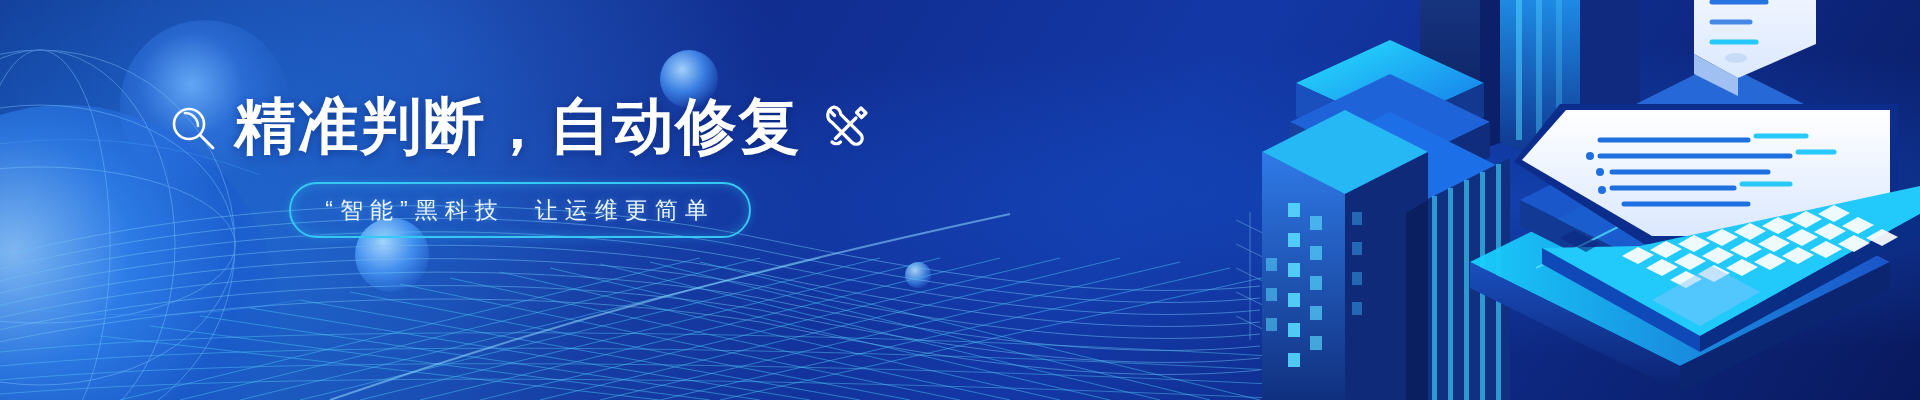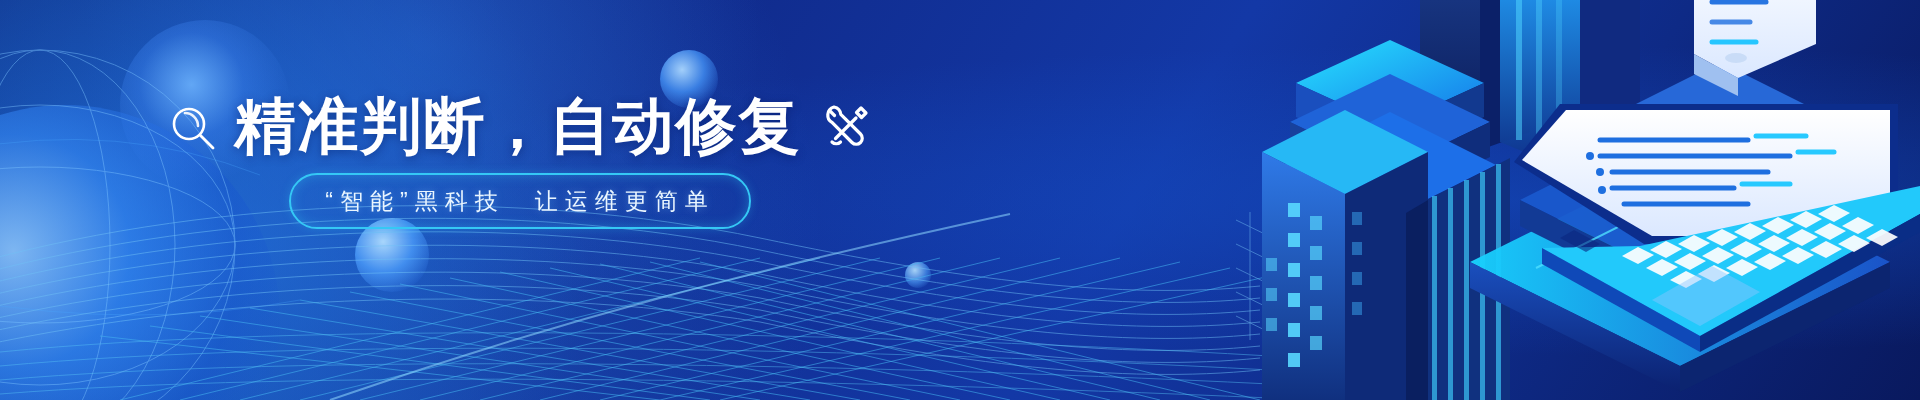--- a/index.html
+++ b/index.html
@@ -33,21 +33,21 @@
   #headline-row{display:flex;align-items:center;justify-content:center;gap:16px;}
   #headline-text{
     color:#ffffff;font-size:61px;font-weight:bold;letter-spacing:2px;
     line-height:1;white-space:nowrap;
     text-shadow:0 2px 10px rgba(0,20,90,.45);
   }
   .hl-icon{flex:0 0 auto;display:block;}
 
   
   #subtitle-pill{
-    margin:16px auto 0;display:inline-flex;align-items:center;justify-content:center;
+    margin:25px auto 0;display:inline-flex;align-items:center;justify-content:center;
     height:52px;padding:0 34px;border:2px solid #35c8f5;border-radius:30px;
     box-shadow:0 0 12px rgba(53,200,245,.35) inset,0 0 10px rgba(53,200,245,.25);
     text-align:right;
   }
   #subtitle-text{
     color:#eaf6ff;font-size:23px;letter-spacing:7px;white-space:nowrap;
     text-shadow:0 0 8px rgba(120,200,255,.45);
   }
   svg{display:block;overflow:visible;}
 </style>

